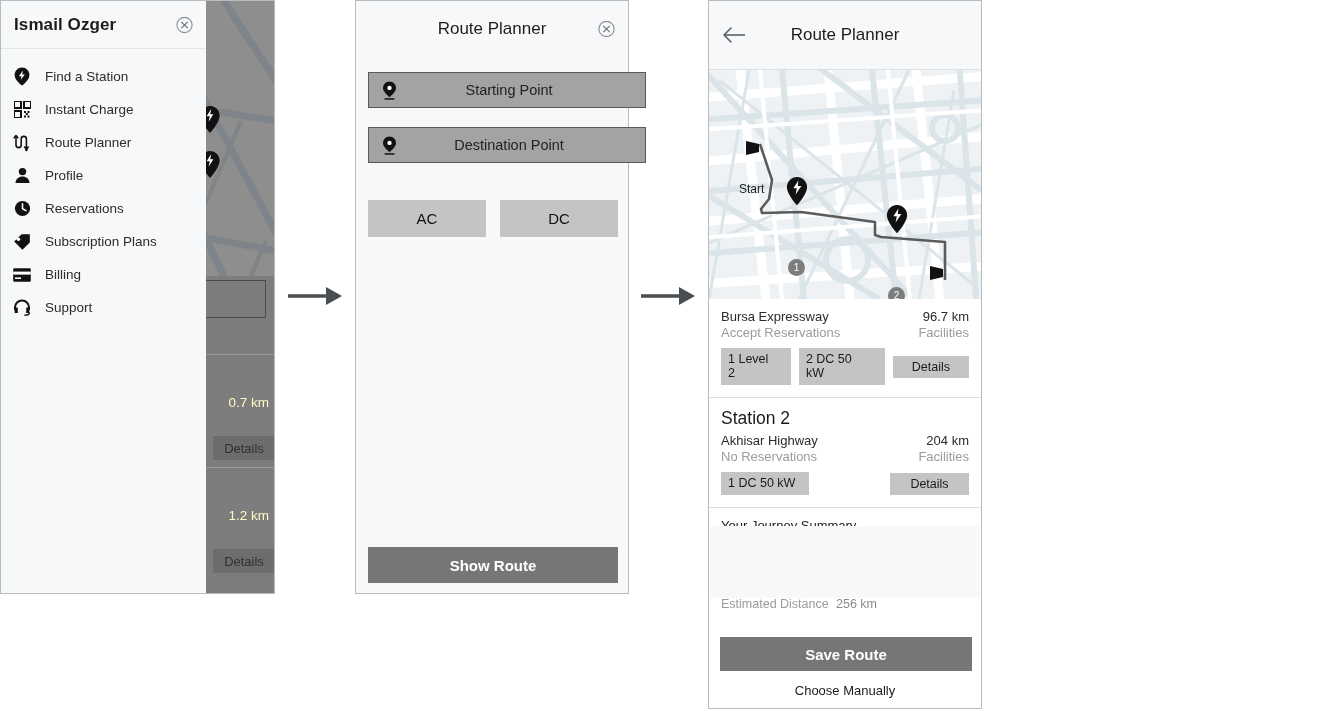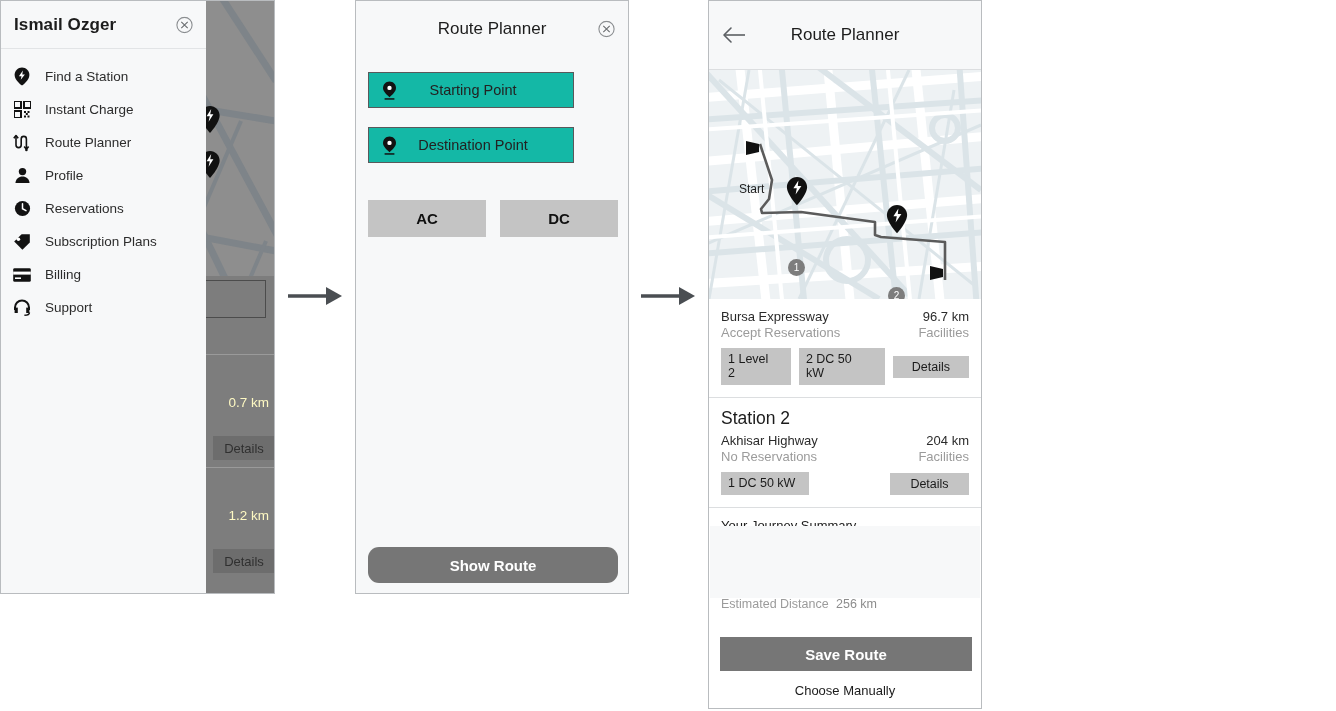--- a/index.html
+++ b/index.html
@@ -168,23 +168,23 @@
     align-items: center;
     justify-content: center;
   }
   #p2-title {
     font-size: 17px;
     color: #1d1d1d;
   }
   .field-box {
     position: absolute;
     left: 12px;
-    width: 206px;
+    width: 278px;
     height: 36px;
-    background: #14b8a6;
+    background: #a3a3a3;
     border: 1px solid #59595b;
     box-sizing: border-box;
     display: flex;
     align-items: center;
   }
   .field-icon {
     width: 20px;
     margin-left: 10px;
     display: flex;
     align-items: center;
@@ -198,21 +198,21 @@
     padding-right: 26px;
   }
   .mode-btn {
     position: absolute;
     top: 199px;
     width: 118px;
     height: 37px;
     background: #c4c4c4;
     color: #101010;
     font-size: 15px;
-    font-weight: bold;
+    font-weight: normal;
     display: flex;
     align-items: center;
     justify-content: center;
     cursor: pointer;
   }
   #btn-ac { left: 12px; }
   #btn-dc { left: 144px; }
   #show-route-btn {
     position: absolute;
     left: 12px;
@@ -220,21 +220,20 @@
     width: 250px;
     height: 36px;
     background: #767676;
     color: #ffffff;
     font-size: 15px;
     font-weight: bold;
     display: flex;
     align-items: center;
     justify-content: center;
     cursor: pointer;
-    border-radius: 11px;
   }
 
   
   #panel-three {
     left: 708px;
     top: 0px;
     width: 274px;
     height: 709px;
     border: 1px solid #b9bcbf;
     background: #ffffff;

